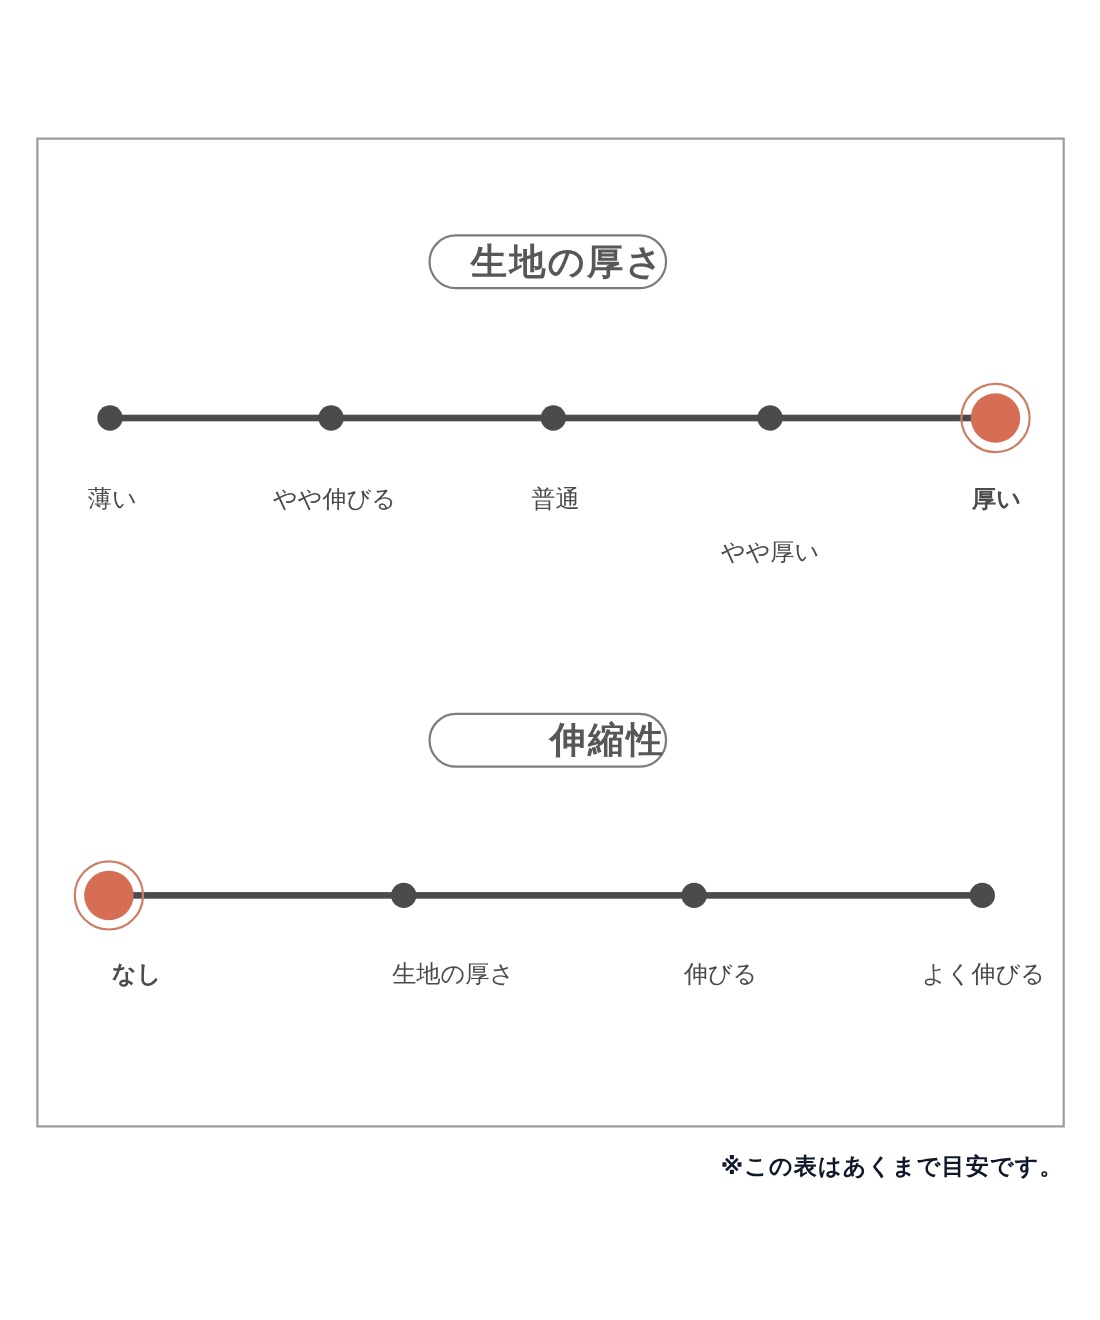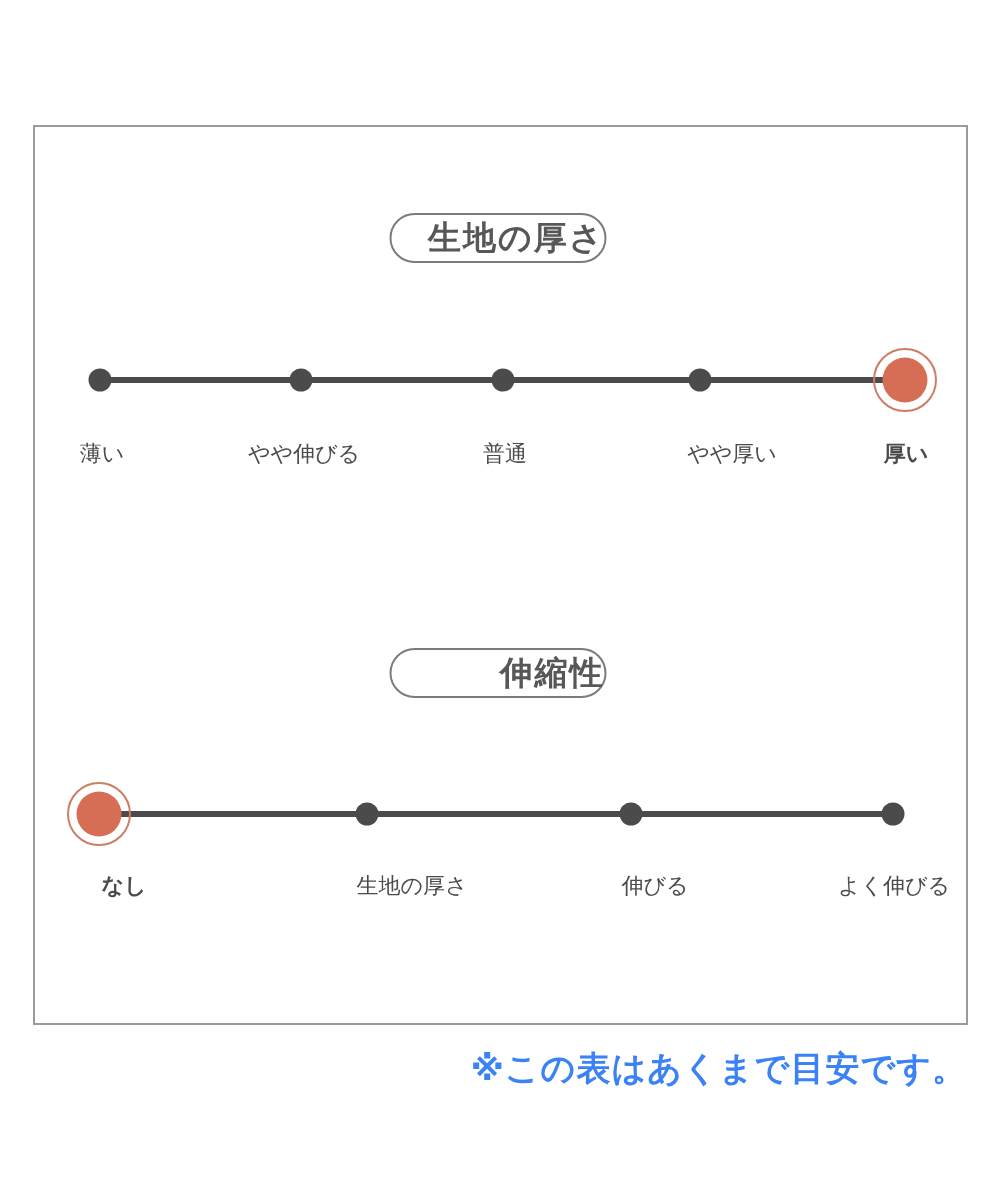--- a/index.html
+++ b/index.html
@@ -77,24 +77,24 @@
     color:#4b4b4b;
     white-space:nowrap;
     line-height:1;
   }
   .lbl.selected{font-weight:700;text-align:right;}
   .row1 .lbl{top:443px;}
   .row2 .lbl{top:875px;margin-left:24px;}
   .footnote{
     position:absolute;
     right:33px;top:1046px;
-    font-size:34px;
+    font-size:21px;
     font-weight:600;
     letter-spacing:1px;
-    color:#3b82f6;
+    color:#0f172a;
     white-space:nowrap;
   }
 </style>
 </head>
 <body>
 
 <div class="canvas">
 
   <div class="frame"></div>
 
@@ -108,21 +108,21 @@
   <span class="dot" style="left:301px;top:380px;"></span>
   <span class="dot" style="left:503px;top:380px;"></span>
   <span class="dot" style="left:700px;top:380px;"></span>
   <span class="sel-ring" style="left:905px;top:380px;"></span>
   <span class="sel-dot" style="left:905px;top:380px;"></span>
 
   <div class="row1">
     <span class="lbl" style="left:102px;">薄い</span>
     <span class="lbl" style="left:304px;">やや伸びる</span>
     <span class="lbl" style="left:505px;">普通</span>
-    <span class="lbl" style="left:732px;">やや厚い</span>
+    <span class="lbl" style="left:700px;margin-top:48px;">やや厚い</span>
     <span class="lbl selected" style="left:906px;">厚い</span>
   </div>
 
   <div class="pill p2">
     <span>伸縮性</span>
   </div>
 
   <div class="track t2"></div>
 
   <span class="sel-ring" style="left:99px;top:814px;"></span>

